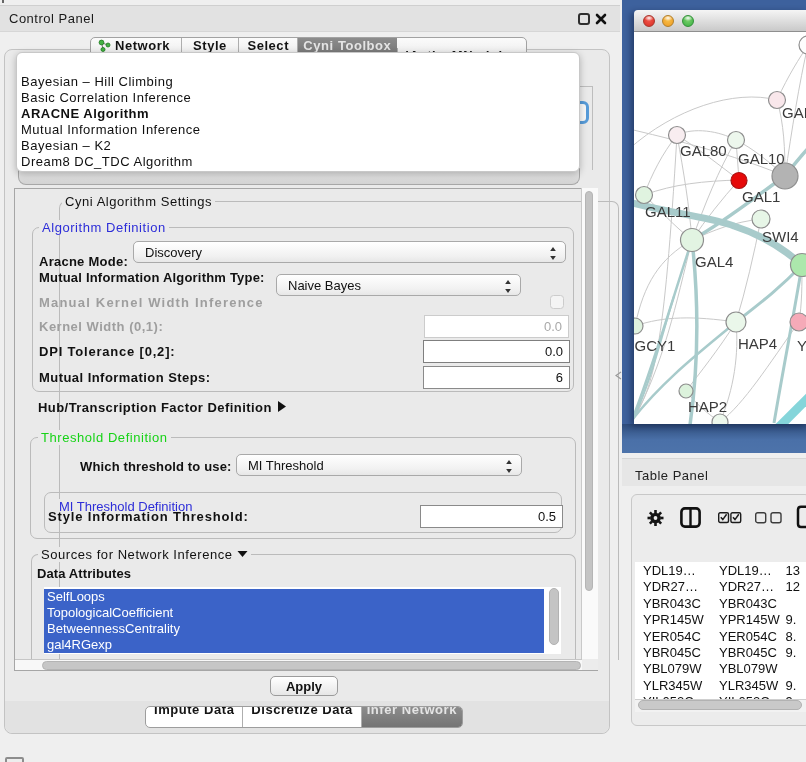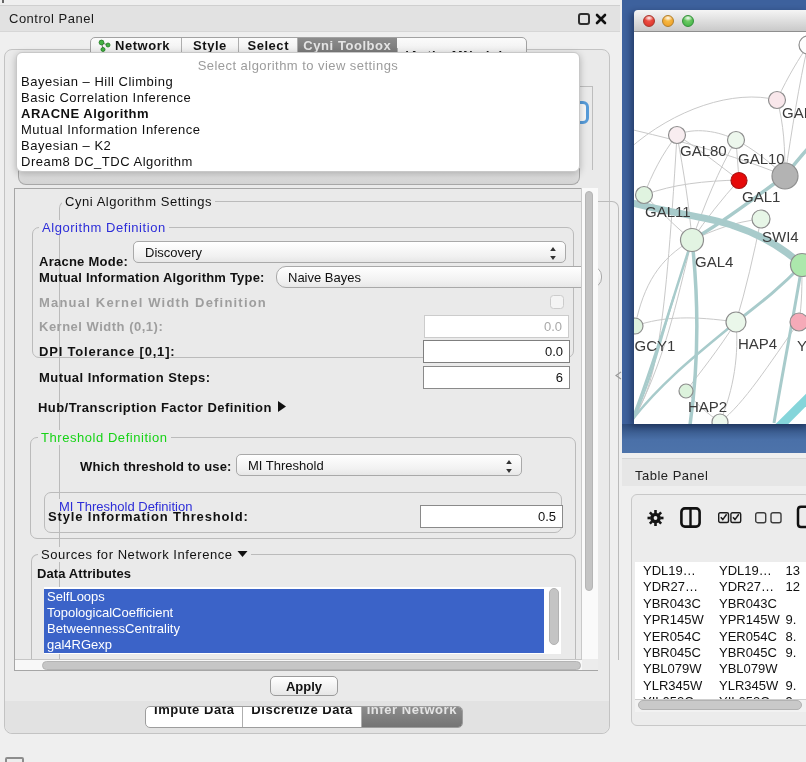--- a/index.html
+++ b/index.html
@@ -59,41 +59,41 @@
   <div class="seg sel" style="width:100px;">Cyni Toolbox</div>
   <div class="seg" style="width:130px;margin-top:10px;">jActiveMNodules</div>
 </div>
 
 <div class="abs" style="left:14px;top:188px;width:584px;height:483px;border:1px solid #a6a6a6;box-sizing:border-box;"></div>
 
 <div class="fs" style="left:21px;top:201px;width:558px;height:458px;border-bottom:none;border-radius:7px 7px 0 0;margin-left:38px;">
   <span class="legend" style="left:2px;">Cyni Algorithm Settings</span>
 </div>
 
-<div class="fs" style="left:32px;top:227px;width:542px;height:131px;box-sizing:border-box;">
+<div class="fs" style="left:32px;top:227px;width:542px;height:165px;box-sizing:border-box;">
   <span class="legend" style="left:6px;color:#2d2dd8;">Algorithm Definition</span>
 </div>
 
 <div class="lbl" style="left:39px;top:245px;letter-spacing:0.25px;margin-top:9px;">Aracne Mode:</div>
 <div class="combo" style="left:133px;top:241px;width:433px;">Discovery
   <svg class="arr" viewBox="0 0 9 16">
       <path d="M4.5 0 L8 5 L1 5 Z M4.5 16 L8 11 L1 11 Z" fill="#333"></path>
     </svg>
 </div>
 <div class="lbl" style="left:39px;top:270px;letter-spacing:0.2px;">Mutual Information Algorithm Type:</div>
-<div class="combo" style="left:276px;top:266px;width:326px;border-radius:10px;">Naive Bayes
+<div class="combo" style="left:276px;top:274px;width:245px;">Naive Bayes
   <svg class="arr" viewBox="0 0 9 16">
       <path d="M4.5 0 L8 5 L1 5 Z M4.5 16 L8 11 L1 11 Z" fill="#333"></path>
     </svg>
 </div>
-<div class="lbl" style="left:39px;top:295px;color:#9e9e9e;letter-spacing:1.2px;">Manual Kernel Width Definition</div>
+<div class="lbl" style="left:39px;top:295px;color:#9e9e9e;letter-spacing:1.2px;">Manual Kernel Width Inference</div>
 <div class="abs" style="left:550px;top:295px;width:14px;height:14px;background:#f4f4f4;border:1px solid #cccccc;border-radius:3.5px;box-sizing:border-box;"></div>
 <div class="lbl" style="left:39px;top:319px;color:#9e9e9e;letter-spacing:0.5px;">Kernel Width (0,1):</div>
 <div class="field" style="left:424px;top:315px;width:145px;border:1px solid #cccccc;color:#a9a9a9;">0.0</div>
-<div class="lbl" style="left:39px;top:344px;letter-spacing:0.8px;">DPI Tolerance [0,1]:</div>
+<div class="lbl" style="left:39px;top:344px;letter-spacing:0.8px;">DPI Tolerance [0,2]:</div>
 <div class="field" style="left:423px;top:340px;width:147px;border:1px solid #7f7f7f;">0.0</div>
 <div class="lbl" style="left:39px;top:370px;letter-spacing:0.45px;">Mutual Information Steps:</div>
 <div class="field" style="left:423px;top:366px;width:147px;border:1px solid #8a8a8a;">6</div>
 
 <div class="lbl" style="left:38px;top:400px;letter-spacing:0.45px;">Hub/Transcription Factor Definition</div>
 <svg class="abs" style="left:277px;top:400px;" width="10" height="13" viewBox="0 0 10 13">
   <path d="M1 1 L9 6.5 L1 12 Z" fill="#111"></path>
   </svg>
 
 <div class="fs" style="left:30px;top:437px;width:544px;height:100px;">
@@ -139,21 +139,20 @@
 <div class="abs" style="left:5px;top:701px;width:604px;height:32px;background:#e2e2e2;border-radius:0 0 8px 8px;"></div>
 <div class="abs btabs" style="left:145px;top:706px;width:318px;height:22px;border:1px solid #9d9d9d;border-radius:5px;
   overflow:hidden;display:flex;background:#ffffff;box-sizing:border-box;">
   <div class="seg first" style="width:97px;">Impute Data</div>
   <div class="seg" style="width:119px;">Discretize Data</div>
   <div class="seg sel" style="width:102px;">Infer Network</div>
 </div>
 
 <div class="abs" style="left:16px;top:52px;width:564px;height:120px;background:#ffffff;border:1px solid #c8c8c8;
   border-radius:6px;box-shadow:0 2px 7px rgba(0,0,0,0.25);box-sizing:border-box;">
-  <div style="text-align:center;color:#9c9c9c;margin-top:5px;line-height:15px;letter-spacing:0.45px;">Select algorithm to view settings</div>
   <div style="position:absolute;left:4px;top:20.5px;line-height:16px;color:#0f0f0f;letter-spacing:0.5px;">
     Bayesian – Hill Climbing<br>
     Basic Correlation Inference<br>
     <span class="b">ARACNE Algorithm</span><br>
     Mutual Information Inference<br>
     Bayesian – K2<br>
     Dream8 DC_TDC Algorithm
   </div>
 </div>
 

